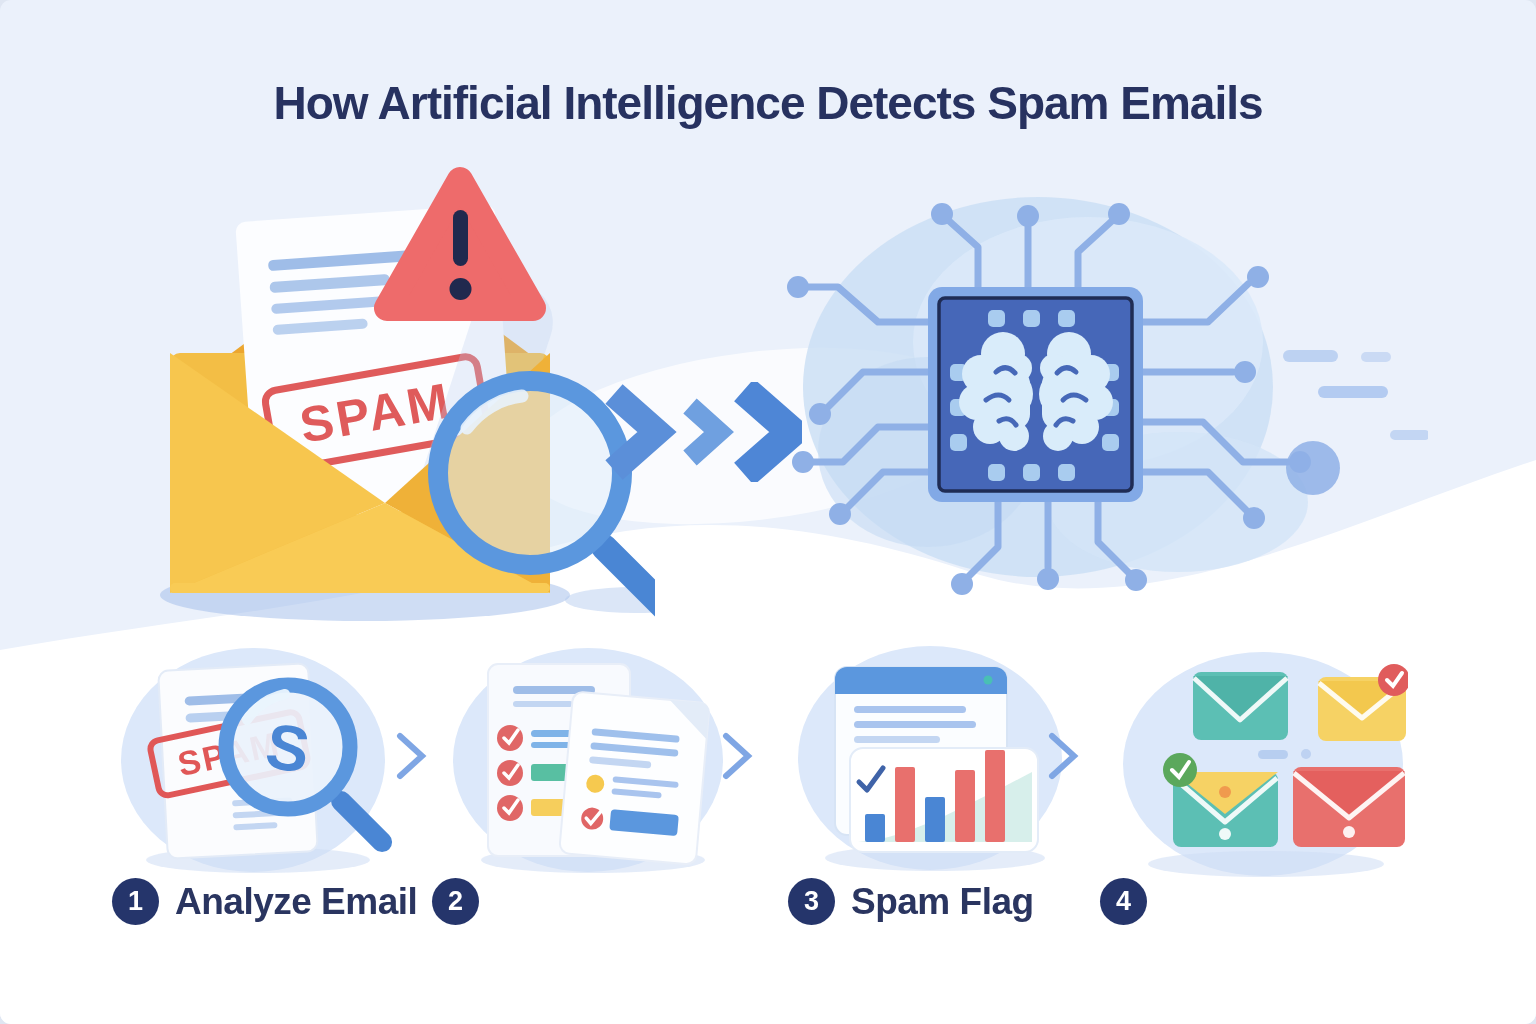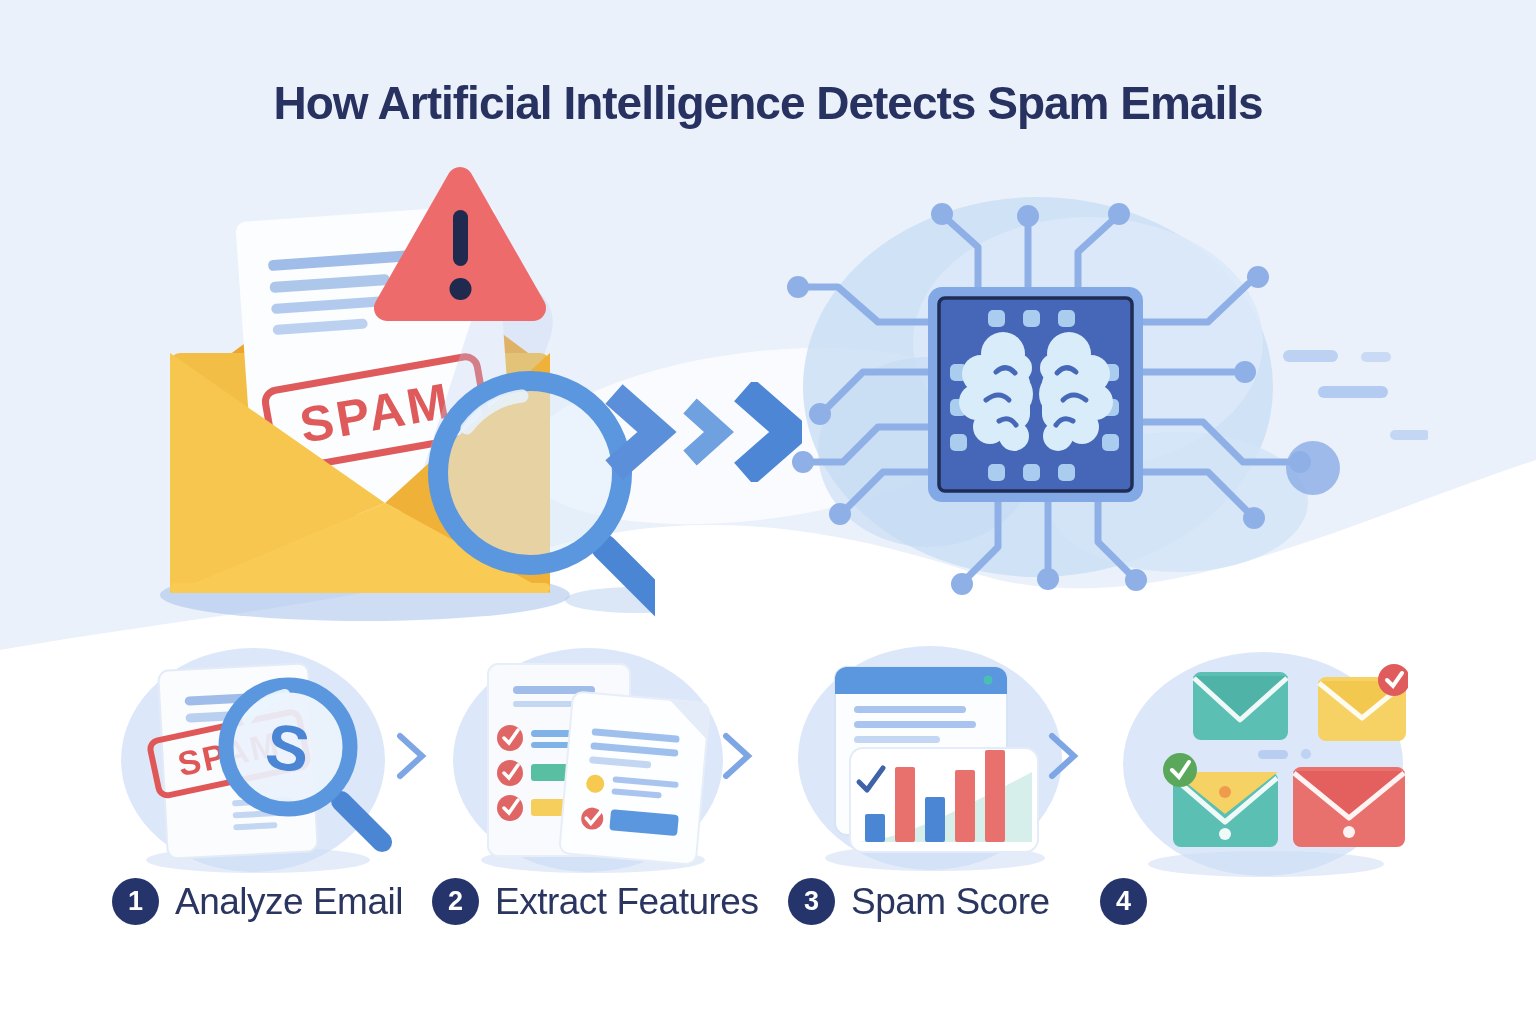--- a/index.html
+++ b/index.html
@@ -1,17 +1,17 @@
 <!DOCTYPE html>
 <html><head>
 <meta charset="utf-8">
 <style>
   html,body{margin:0;padding:0;background:#dfe6f2;}
   .canvas{position:relative;width:1536px;height:1024px;overflow:hidden;
-    background:#EBF1FB;font-family:"Liberation Sans",sans-serif;}
+    background:#EBF1FB;font-family:"Liberation Sans",sans-serif;border-radius:11px;}
   .abs{position:absolute;}
   svg{position:absolute;display:block;}
   svg text{font-family:"Liberation Sans",sans-serif;}
   .bg-wave{left:0;top:400px;}
   .bg-beam{left:520px;top:352px;width:470px;height:168px;background:rgba(255,255,255,.72);
     border-radius:50%;transform:rotate(-7deg);}
   .page-title{left:0;top:76px;width:1536px;text-align:center;margin:0;
     font-size:46px;font-weight:700;letter-spacing:-1px;color:#273260;}
   .hero-left{left:115px;top:158px;}
   .hero-arrows{left:602px;top:382px;}
@@ -20,21 +20,21 @@
   .step-icon-2{left:438px;top:642px;}
   .step-icon-3{left:780px;top:642px;}
   .step-icon-4{left:1108px;top:642px;}
   .sep{top:728px;}
   .sep-1{left:392px;} .sep-2{left:718px;} .sep-3{left:1044px;}
   .step-label{position:absolute;top:878px;display:flex;align-items:center;gap:16px;}
   .label-1{left:112px;} .label-2{left:432px;} .label-3{left:788px;} .label-4{left:1100px;}
   .badge{width:47px;height:47px;border-radius:50%;background:#25356B;color:#ffffff;
     font-size:27px;font-weight:700;display:flex;align-items:center;justify-content:center;
     flex:0 0 auto;}
-  .label-text{font-size:37px;font-weight:400;color:#2A3560;letter-spacing:-0.5px;white-space:nowrap;}
+  .label-text{font-size:37px;font-weight:700;color:#2A3560;letter-spacing:-0.5px;white-space:nowrap;}
 </style>
 </head>
 <body>
 
 <div class="canvas">
 
   <svg class="bg-wave" width="1536" height="640" viewBox="0 0 1536 640">
     <path d="M0,250 C200,215 360,205 540,150 C690,105 830,125 980,175 C1150,225 1340,125 1536,60 L1536,640 L0,640 Z" fill="#FFFFFF"></path>
   </svg>
   <div class="abs bg-beam"></div>
@@ -315,23 +315,22 @@
   <svg class="sep sep-3" width="40" height="56" viewBox="0 0 40 56">
     <polyline points="8,8 30,28 8,48" fill="none" stroke="#7FA6E4" stroke-width="6" stroke-linecap="round"></polyline>
   </svg>
 
   <div class="step-label label-1">
     <div class="badge">1</div>
     <div class="label-text">Analyze Email</div>
   </div>
   <div class="step-label label-2">
     <div class="badge">2</div>
-    <div class="label-text">Extract Features</div>
   </div>
   <div class="step-label label-3">
     <div class="badge">3</div>
-    <div class="label-text">Spam Score</div>
+    <div class="label-text">Spam Flag</div>
   </div>
   <div class="step-label label-4">
     <div class="badge">4</div>
   </div>
 
 </div>
 
 </body></html>

